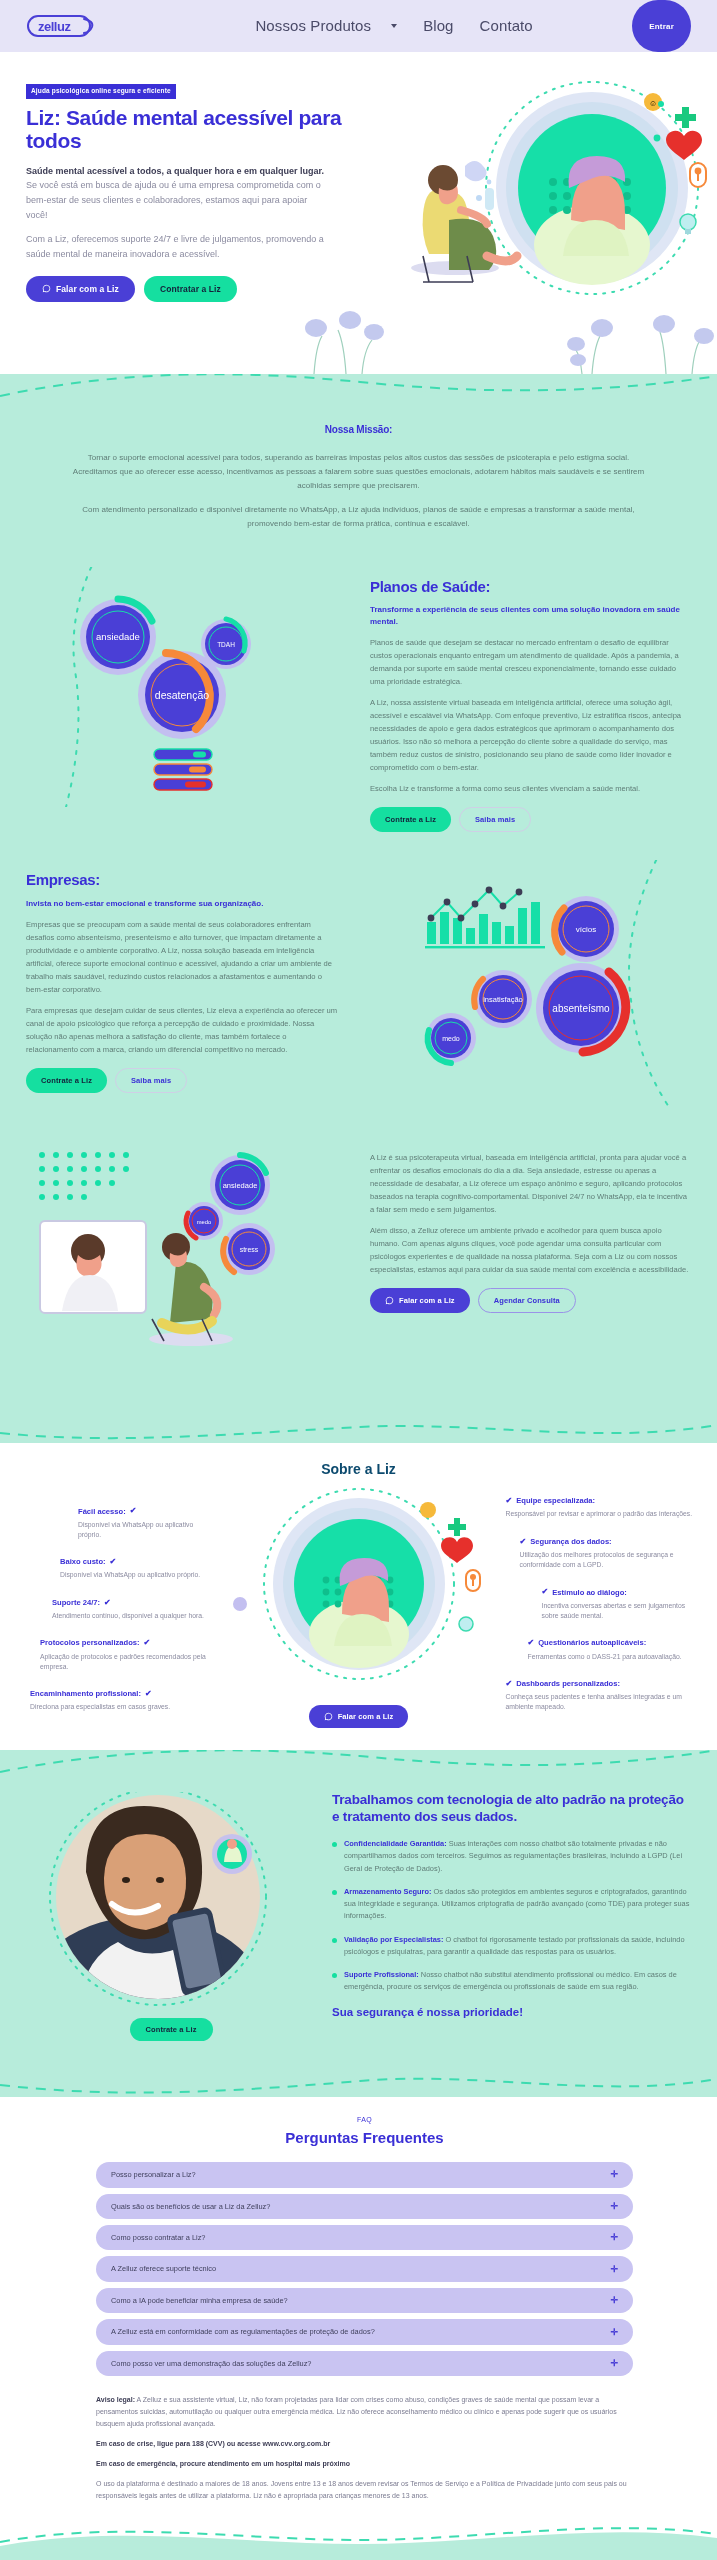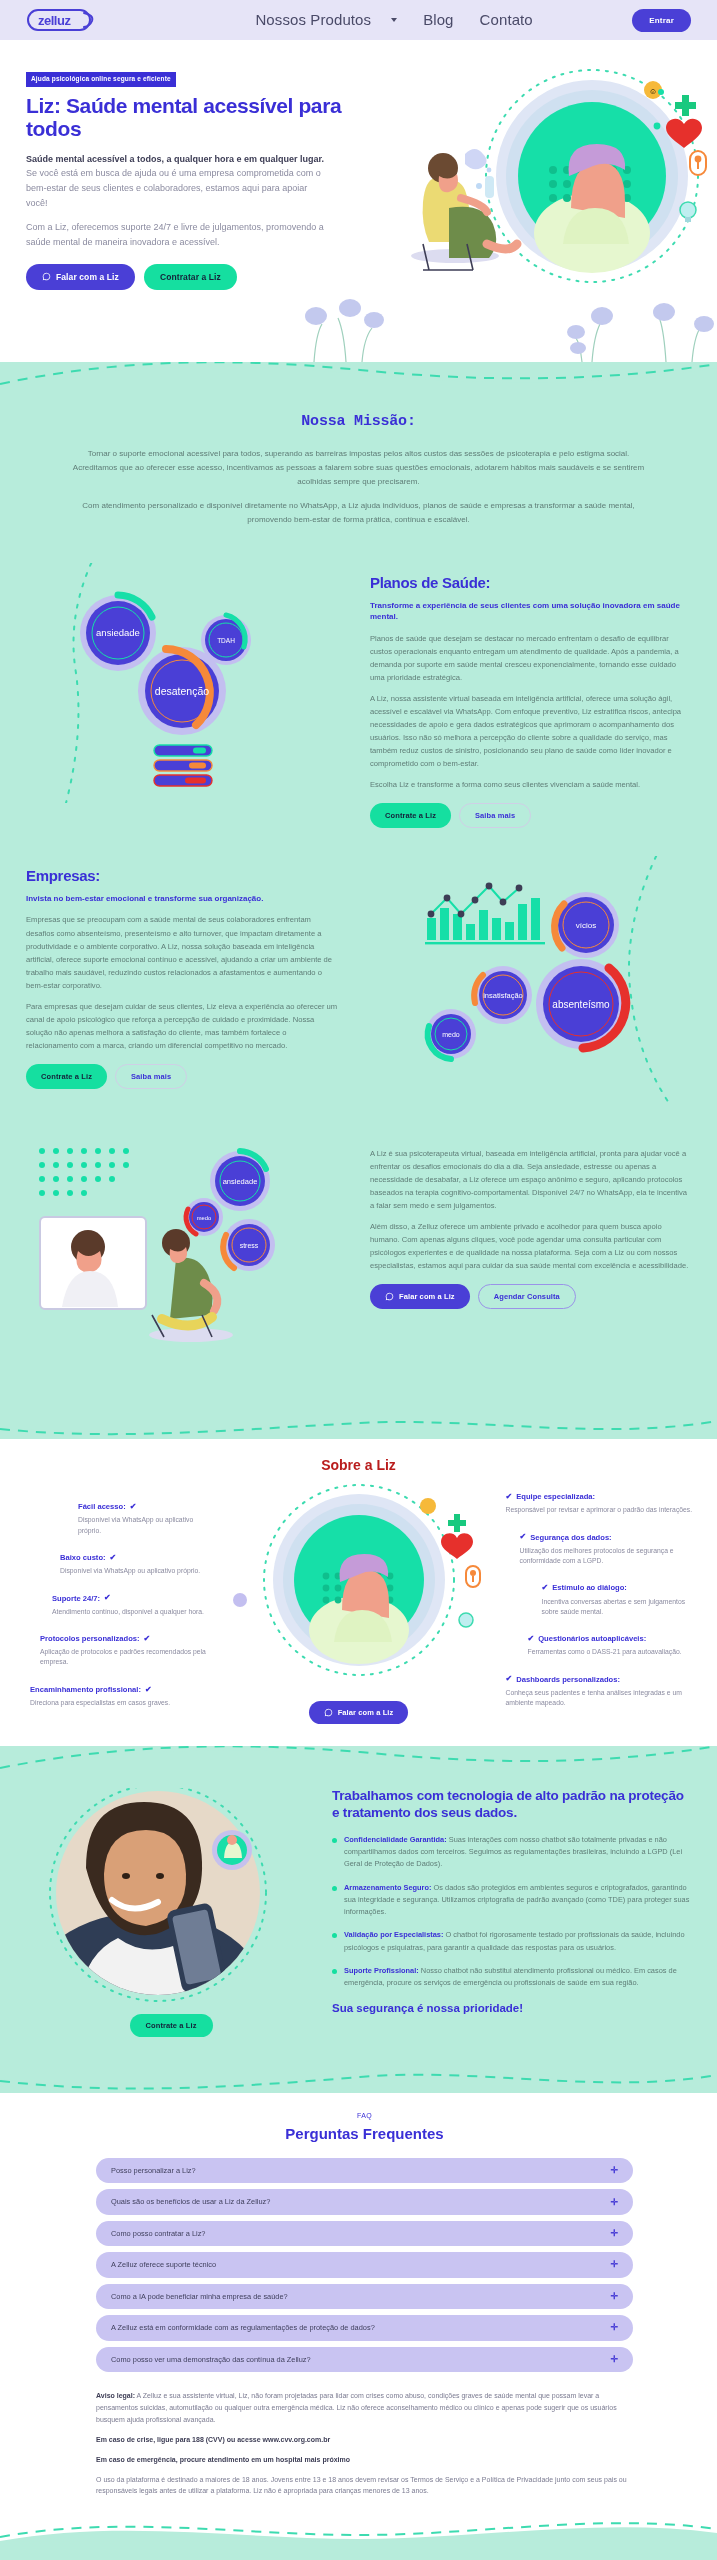--- a/index.html
+++ b/index.html
@@ -10,24 +10,23 @@
     background: #ffffff;
     color: #6b7280;
     font-size: 10px;
     line-height: 1.55;
     -webkit-font-smoothing: antialiased;
   }
   .page { width: 717px; position: relative; overflow: hidden; }
 
   
   .header {
-    height: 40px;
+    height: 52px;
     background: #e6e4f7;
     display: flex;
-    align-items: center;
     padding: 0 26px;
     position: relative;
   }
   .logo-wrap { width: 130px; display: flex; align-items: center; }
   .logo-svg { display:block; }
   .nav { flex: 1; display: flex; align-items: center; justify-content: center; gap: 26px; }
   .nav a {
     color: #4a4a68; text-decoration: none; font-size: 15px; letter-spacing: .1px;
     display: flex; align-items: center; gap: 20px;
   }
@@ -65,36 +64,36 @@
   .btn-outline-purple { background: transparent; color: #3a2fd6; border: 1px solid #9a93e8; }
   .wa-ico { width: 9px; height: 9px; display:inline-block; }
 
   .hero-art { position: absolute; right: 0; top: 18px; width: 360px; height: 250px; }
 
   
   .mint { background: #b7ecdb; position: relative; }
   .wave-top, .wave-bot { display: block; width: 100%; }
 
   .mission { text-align: center; padding: 22px 70px 26px 70px; }
-  .mission h2 { font-size: 15px; color: #3a2fd6; font-weight: 700; margin-bottom: 14px; letter-spacing:-.2px;font-family:Liberation Mono, monospace; }
+  .mission h2 { font-size: 10px; color: #3a2fd6; font-weight: 700; margin-bottom: 14px; letter-spacing:-.2px; }
   .mission p { font-size: 8px; color: #5f7d77; line-height: 1.75; margin-bottom: 10px; }
 
   
   .twocol { display: flex; padding: 0 26px 28px 26px; gap: 14px; position: relative; }
   .col-art { width: 330px; position: relative; min-height: 240px; }
   .col-text { flex: 1; padding-top: 8px; }
   h2.sec { font-size: 15px; color: #3a2fd6; font-weight: 700; letter-spacing: -.3px; margin-bottom: 6px; }
   .sub { font-size: 8px; color: #3a2fd6; font-weight: 700; line-height: 1.4; margin-bottom: 9px; }
   .body-p { font-size: 7.6px; color: #5f7d77; line-height: 1.72; margin-bottom: 8px; }
   .row-btns { display: flex; gap: 8px; margin-top: 12px; }
   .row-btns .btn { font-size: 7.5px; padding: 7px 15px; }
 
   
   .sobre { background: #fff; padding: 16px 22px 22px 22px; position: relative; }
-  .sobre h2 { text-align: center; font-size: 14px; color: #b91c1c; font-weight: 700; margin-bottom: 4px; }
+  .sobre h2 { text-align: center; font-size: 14px; color: #0c4a6e; font-weight: 700; margin-bottom: 4px; }
   .sobre-grid { display: flex; align-items: flex-end; }
   .feat-col { width: 196px; }
   .feat-col.right { text-align: left; }
   .feat { margin-bottom: 16px; }
   .feat .ft { font-size: 7.6px; font-weight: 700; color: #3a2fd6; display: flex; gap: 4px; align-items: center; }
   .feat .fd { font-size: 6.8px; color: #8b8ba0; line-height: 1.5; margin-top: 2px; }
   .check { color: #3a2fd6; font-weight: 700; font-size: 8px; }
   .sobre-center { flex: 1; position: relative; min-height: 200px; }
 
   
@@ -689,21 +688,21 @@
         </div>
       <div class="faq-item">
           <span class="q">Como a IA pode beneficiar minha empresa de saúde?</span>
           <span class="plus">✛</span>
         </div>
       <div class="faq-item">
           <span class="q">A Zelluz está em conformidade com as regulamentações de proteção de dados?</span>
           <span class="plus">✛</span>
         </div>
       <div class="faq-item">
-          <span class="q">Como posso ver uma demonstração das contínua da Zelluz?</span>
+          <span class="q">Como posso ver uma demonstração das soluções da Zelluz?</span>
           <span class="plus">✛</span>
         </div>
     </div>
 
     <div class="legal">
       <p><b>Aviso legal:</b><span> A Zelluz e sua assistente virtual, Liz, não foram projetadas para lidar com crises como abuso, condições graves de saúde mental que possam levar a pensamentos suicidas, automutilação ou qualquer outra emergência médica. Liz não oferece aconselhamento médico ou clínico e apenas pode sugerir que os usuários busquem ajuda profissional avançada.</span></p>
       <p class="strong-line">Em caso de crise, ligue para 188 (CVV) ou acesse www.cvv.org.com.br</p>
       <p class="strong-line">Em caso de emergência, procure atendimento em um hospital mais próximo</p>
       <p>O uso da plataforma é destinado a maiores de 18 anos. Jovens entre 13 e 18 anos devem revisar os Termos de Serviço e a Política de Privacidade junto com seus pais ou responsáveis legais antes de utilizar a plataforma. Liz não é apropriada para crianças menores de 13 anos.</p>
     </div>

